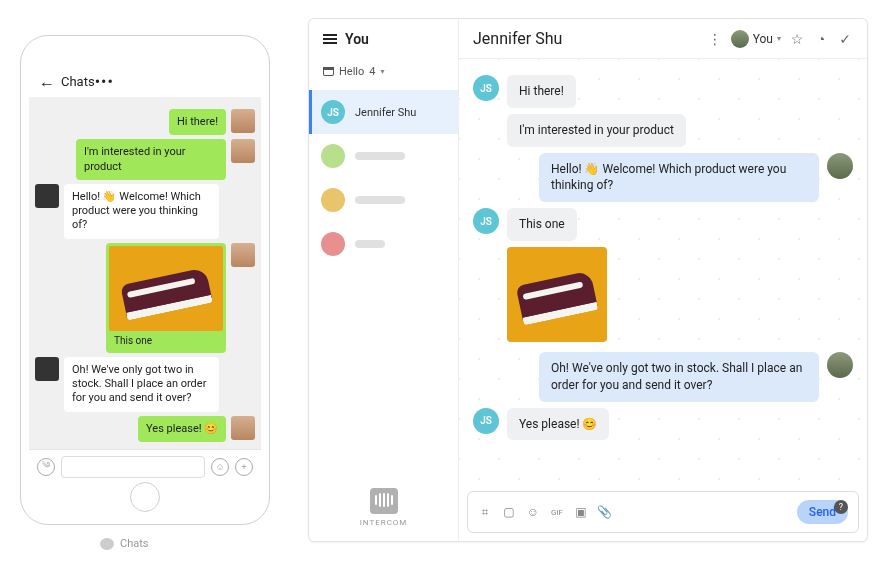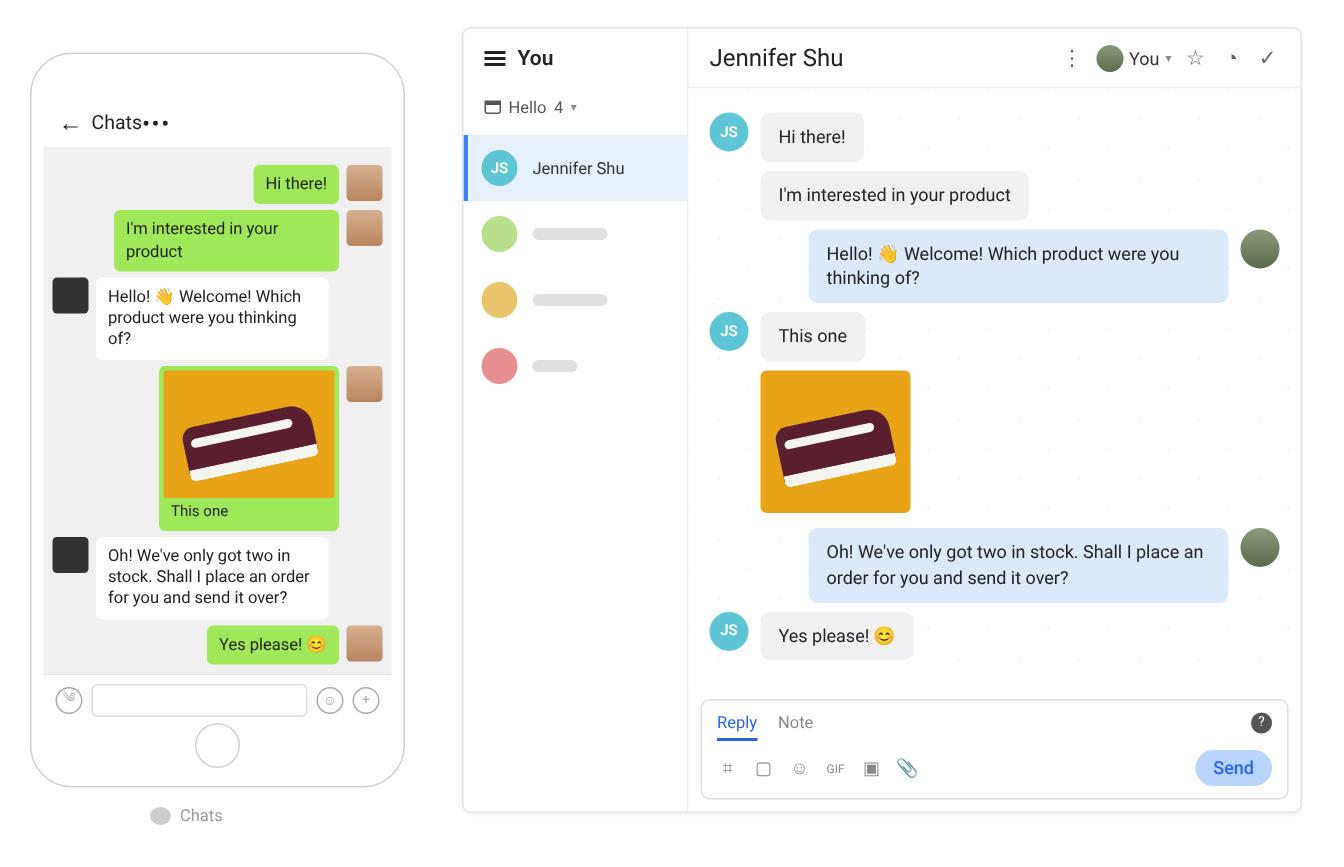--- a/index.html
+++ b/index.html
@@ -170,20 +170,30 @@
       </div>
       <div class="conv-item">
         <div class="conv-avatar av-yellow"></div>
         <div class="conv-skel"></div>
       </div>
       <div class="conv-item">
         <div class="conv-avatar av-red"></div>
         <div class="conv-skel" style="width:30px"></div>
       </div>
     </div>
+    <div class="intercom-logo">
+      <div class="ic-logo-sq">
+          <span></span>
+          <span></span>
+          <span></span>
+          <span></span>
+          <span></span>
+        </div>
+      <div class="ic-logo-txt">INTERCOM</div>
+    </div>
   </div>
 
   <div class="main">
     <div class="main-header">
       <div class="main-title">Jennifer Shu</div>
       <span class="hdr-icon">⋮</span>
       <div class="you-chip">
         <div class="you-av"></div>
         <span>You</span>
         <span class="chev-down">▾</span>
@@ -218,24 +228,20 @@
         <div class="av28 av-op"></div>
       </div>
       <div class="msg">
         <div class="av28 av-js">JS</div>
         <div class="bub-gray">Yes please! 😊</div>
       </div>
     </div>
 
     <div class="composer">
       <div class="comp-help">?</div>
-      <div class="comp-tabs">
-        <div class="comp-tab active">Reply</div>
-        <div class="comp-tab">Note</div>
-      </div>
       <div class="comp-bottom">
         <div class="comp-icons">
           <div class="ci">⌗</div>
           <div class="ci">▢</div>
           <div class="ci">☺</div>
           <div class="ci" style="font-size:8px;font-weight:400">GIF</div>
           <div class="ci">▣</div>
           <div class="ci">📎</div>
         </div>
         <div class="send-btn">Send</div>

